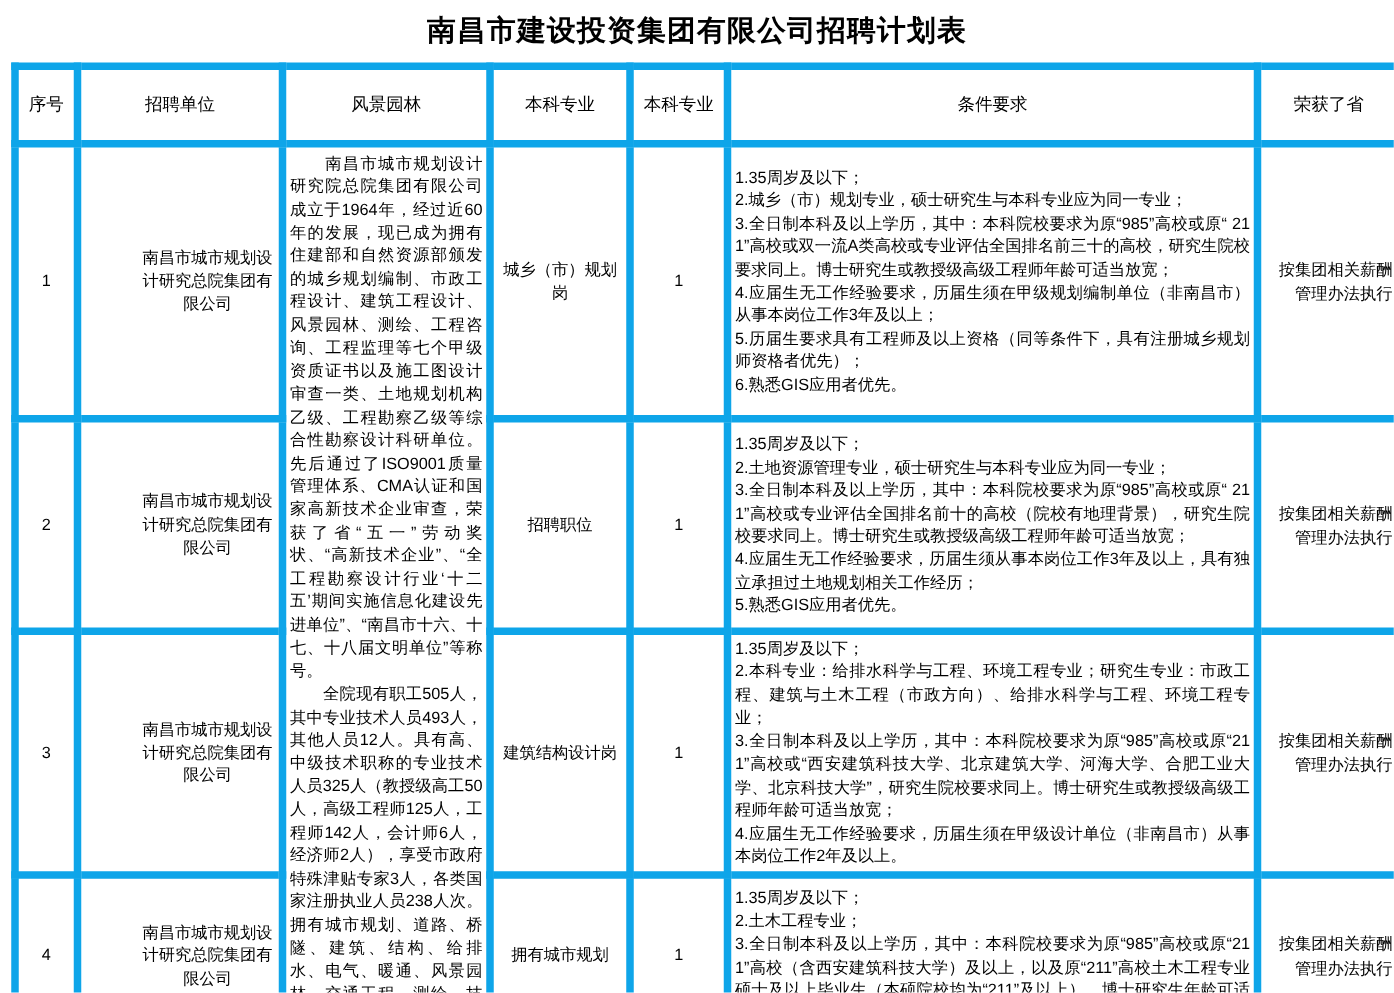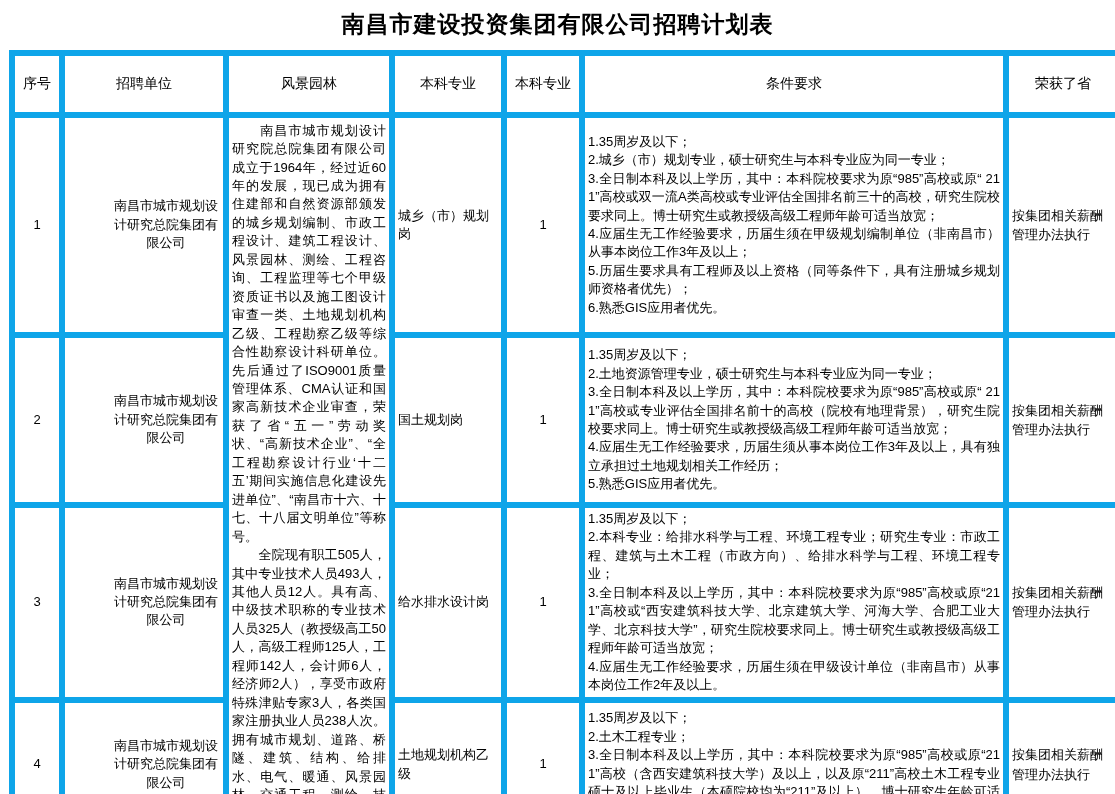--- a/index.html
+++ b/index.html
@@ -41,21 +41,21 @@
   }
   table.plan th {
     text-align: center;
     font-weight: normal;
     height: 52px;
     font-size: 14px;
   }
   .c-seq   { width: 38px;  text-align: center; }
   .c-unit  { width: 152px; text-align: center; }
   .c-intro { width: 154px; text-align: left; }
-  .c-post  { width: 100px; }
+  .c-post  { width: 100px; text-align: center; }
   .c-num   { width: 66px;  text-align: center; }
   .c-req   { width: 412px; text-align: left; }
   .c-pay   { width: 102px; text-align: left; }
   .c-loc   { width: 87px;  text-align: center; }
 
   .cell-text {
     display: block;
     white-space: pre-wrap;
     word-break: break-all;
   }
@@ -66,21 +66,21 @@
   }
   .c-req .cell-text {
     text-align: justify;
     text-justify: inter-ideograph;
   }
   .c-unit .cell-text {
     text-align: center;
     margin-left: 44px;
   }
   .c-pay .cell-text {
-    text-align: left;
+    text-align: right;
     line-height: 1.5;
   }
   .row-1 td { height: 210px; }
   .row-2 td { height: 160px; }
   .row-3 td { height: 176px; }
   .row-4 td { height: 120px; }
 </style>
 </head>
 <body>
 
@@ -135,21 +135,21 @@
           </td>
       </tr>
       <tr class="row-2">
         <td class="c-seq">
             <span class="cell-text">2</span>
           </td>
         <td class="c-unit">
             <span class="cell-text">南昌市城市规划设计研究总院集团有限公司</span>
           </td>
         <td class="c-post">
-            <span class="cell-text">国土规划岗</span>
+            <span class="cell-text">招聘职位</span>
           </td>
         <td class="c-num">
             <span class="cell-text">1</span>
           </td>
         <td class="c-req">
             <span class="cell-text">1.35周岁及以下；
 2.土地资源管理专业，硕士研究生与本科专业应为同一专业；
 3.全日制本科及以上学历，其中：本科院校要求为原“985”高校或原“ 211”高校或专业评估全国排名前十的高校（院校有地理背景），研究生院校要求同上。博士研究生或教授级高级工程师年龄可适当放宽；
 4.应届生无工作经验要求，历届生须从事本岗位工作3年及以上，具有独立承担过土地规划相关工作经历；
 5.熟悉GIS应用者优先。</span>
@@ -162,21 +162,21 @@
           </td>
       </tr>
       <tr class="row-3">
         <td class="c-seq">
             <span class="cell-text">3</span>
           </td>
         <td class="c-unit">
             <span class="cell-text">南昌市城市规划设计研究总院集团有限公司</span>
           </td>
         <td class="c-post">
-            <span class="cell-text">给水排水设计岗</span>
+            <span class="cell-text">建筑结构设计岗</span>
           </td>
         <td class="c-num">
             <span class="cell-text">1</span>
           </td>
         <td class="c-req">
             <span class="cell-text">1.35周岁及以下；
 2.本科专业：给排水科学与工程、环境工程专业；研究生专业：市政工程、建筑与土木工程（市政方向）、给排水科学与工程、环境工程专业；
 3.全日制本科及以上学历，其中：本科院校要求为原“985”高校或原“211”高校或“西安建筑科技大学、北京建筑大学、河海大学、合肥工业大学、北京科技大学”，研究生院校要求同上。博士研究生或教授级高级工程师年龄可适当放宽；
 4.应届生无工作经验要求，历届生须在甲级设计单位（非南昌市）从事本岗位工作2年及以上。</span>
           </td>
@@ -188,21 +188,21 @@
           </td>
       </tr>
       <tr class="row-4">
         <td class="c-seq">
             <span class="cell-text">4</span>
           </td>
         <td class="c-unit">
             <span class="cell-text">南昌市城市规划设计研究总院集团有限公司</span>
           </td>
         <td class="c-post">
-            <span class="cell-text">土地规划机构乙级</span>
+            <span class="cell-text">拥有城市规划</span>
           </td>
         <td class="c-num">
             <span class="cell-text">1</span>
           </td>
         <td class="c-req">
             <span class="cell-text">1.35周岁及以下；
 2.土木工程专业；
 3.全日制本科及以上学历，其中：本科院校要求为原“985”高校或原“211”高校（含西安建筑科技大学）及以上，以及原“211”高校土木工程专业硕士及以上毕业生（本硕院校均为“211”及以上），博士研究生年龄可适当放宽。</span>
           </td>
         <td class="c-pay">

